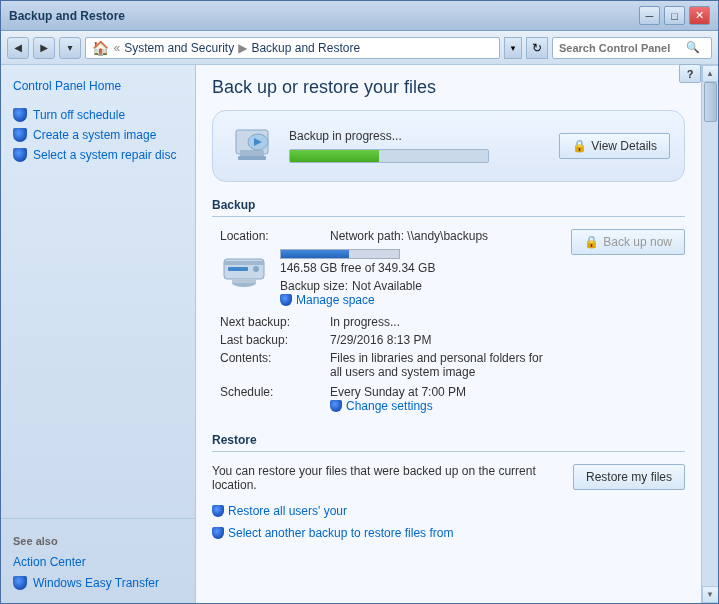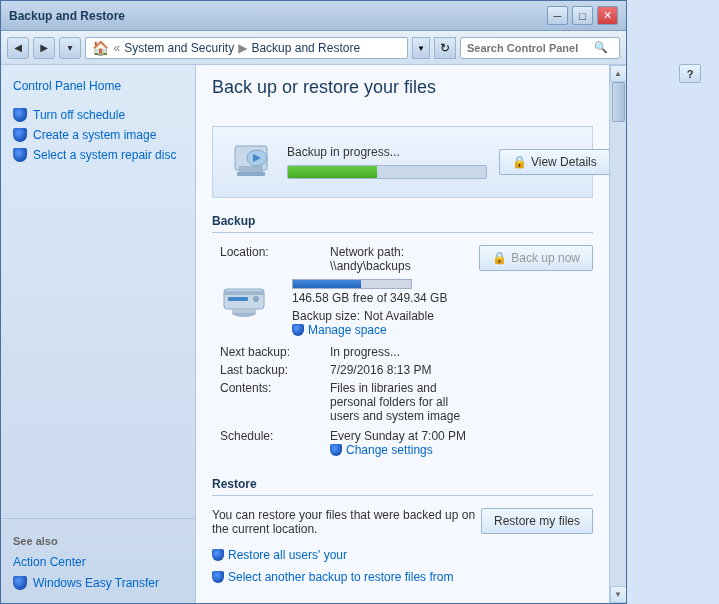--- a/index.html
+++ b/index.html
@@ -1,19 +1,19 @@
 <!DOCTYPE html>
 <html><head>
   <meta charset="utf-8">
   <style>
     * { box-sizing: border-box; margin: 0; padding: 0; }
     body { font-family: 'Segoe UI', Tahoma, Arial, sans-serif; font-size: 12px; background: #d6e4f7; width: 719px; height: 604px; overflow: hidden; }
 
     
-    .window { width: 627px; height: 604px; border: 1px solid #4a6fa5; background: #ffffff; display: flex; flex-direction: column; justify-content: center; }
+    .window { width: 719px; height: 604px; border: 1px solid #4a6fa5; background: #ffffff; display: flex; flex-direction: column; justify-content: center; }
 
     
     .title-bar { height: 30px; background: linear-gradient(to bottom, #c8d9ee, #a8c0dc); display: flex; align-items: center; justify-content: space-between; padding: 0 8px; border-bottom: 1px solid #7a9cbf; }
     .title-bar-text { font-size: 12px; color: #1a3a5c; font-weight: bold; }
     .title-bar-buttons { display: flex; gap: 4px; }
     .tb-btn { width: 21px; height: 19px; border: 1px solid #7a9cbf; border-radius: 2px; background: linear-gradient(to bottom, #e0ecf8, #b8cfe8); display: flex; align-items: center; justify-content: center; cursor: pointer; font-size: 11px; color: #333; }
     .tb-btn.close { background: linear-gradient(to bottom, #f07070, #d04040); color: white; }
 
     
     .address-bar { height: 34px; background: linear-gradient(to bottom, #e8f0f8, #d0dff0); display: flex; align-items: center; padding: 0 6px; gap: 4px; border-bottom: 1px solid #b0c8e0; }
@@ -35,24 +35,24 @@
     .sidebar-item { padding: 4px 12px; font-size: 12px; }
     .sidebar-link { color: #0066cc; text-decoration: none; cursor: pointer; }
     .sidebar-section-title { font-size: 11px; color: #666; padding: 8px 12px 4px 12px; font-weight: bold; }
     .sidebar-with-icon { display: flex; align-items: center; gap: 6px; padding: 3px 12px; }
     .shield-icon { width: 14px; height: 14px; background: radial-gradient(circle at 40% 35%, #5599ff, #003399); border-radius: 2px 2px 50% 50%; display: inline-block; flex-shrink: 0; }
     .sidebar-divider { margin: 8px 0; border-top: 1px solid #b0c8e0; }
     .sidebar-bottom { margin-top: auto; }
 
     
     .content { flex: 1; background: #f5f9ff; overflow-y: auto; padding: 12px 16px; }
-    .page-title { font-size: 18px; color: #1a3a5c; font-weight: normal; margin-bottom: 28px; }
-
-    
-    .progress-card { background: linear-gradient(to bottom, #eef5ff, #dce8f8); border: 1px solid #c0d4ec; border-radius: 0; padding: 10px 14px; display: flex; align-items: center; gap: 12px; margin-bottom: 16px; }
+    .page-title { font-size: 18px; color: #1a3a5c; font-weight: normal; margin-bottom: 12px; }
+
+    
+    .progress-card { background: linear-gradient(to bottom, #eef5ff, #dce8f8); border: 1px solid #c0d4ec; border-radius: 14px; padding: 10px 14px; display: flex; align-items: center; gap: 12px; margin-bottom: 16px; }
     .backup-icon { width: 50px; height: 50px; display: flex; align-items: center; justify-content: center; }
     .progress-info { flex: 1; }
     .progress-text { font-size: 12px; color: #333; margin-bottom: 6px; }
     .progress-bar-bg { width: 200px; height: 14px; background: #c8d8e8; border: 1px solid #a0b8d0; border-radius: 2px; overflow: hidden; }
     .progress-bar-fill { width: 45%; height: 100%; background: linear-gradient(to bottom, #66cc44, #44aa22); }
     .view-details-btn { padding: 4px 12px; border: 1px solid #9ab5d0; background: linear-gradient(to bottom, #f0f8ff, #d8e8f8); border-radius: 2px; cursor: pointer; font-size: 12px; display: flex; align-items: center; gap: 4px; color: #333; white-space: nowrap; height: 26px; }
 
     
     .section-header { font-size: 12px; color: #1a3a5c; font-weight: bold; border-bottom: 1px solid #b0c8e0; padding-bottom: 4px; margin-bottom: 12px; }
     .backup-section { margin-bottom: 16px; }
@@ -177,21 +177,21 @@
 
         <div style="display:flex; gap:12px;">
           <div style="flex:1;margin-left:8px;">
             <div class="field-row">
               <span class="field-label">Location:</span>
               <div>
                 <span class="field-value">Network path: \\andy\backups</span>
               </div>
             </div>
 
-            <div style="display:flex; gap:24px; margin-bottom:8px; margin-top:4px;">
+            <div style="display:flex; gap:12px; margin-bottom:8px; margin-top:4px;">
               <div>
                 <svg width="48" height="40" viewBox="0 0 48 40">
                   <rect x="4" y="12" width="40" height="20" rx="3" fill="#c8d8e8" stroke="#88aac8" stroke-width="1"></rect>
                   <rect x="4" y="14" width="40" height="4" fill="#a0b8d0"></rect>
                   <circle cx="36" cy="22" r="3" fill="#88aac8"></circle>
                   <rect x="8" y="20" width="20" height="4" rx="1" fill="#4488cc"></rect>
                   <ellipse cx="24" cy="36" rx="12" ry="4" fill="#a0b8d0"></ellipse>
                   <rect x="12" y="32" width="24" height="4" fill="#b8c8d8"></rect>
                 </svg>
               </div>

